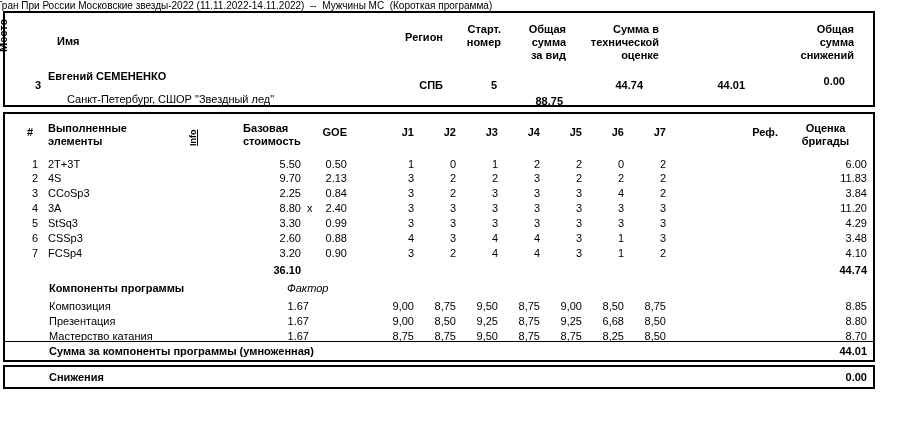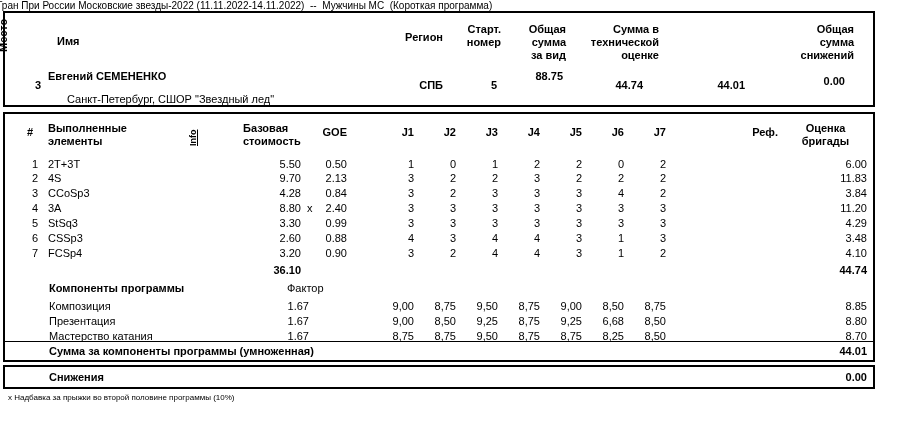--- a/index.html
+++ b/index.html
@@ -36,35 +36,35 @@
   .r-start{right:398px;top:23px;}
   .r-seg{right:333px;top:23px;}
   .r-tech{right:240px;top:23px;}
   .r-comp{right:130px;top:23px;}
   .r-dedh{right:45px;top:23px;}
   .s-place{right:858px;top:79px;}
   .s-name{left:48px;top:70px;}
   .s-club{left:67px;top:93px;}
   .s-region{right:456px;top:79px;}
   .s-start{right:402px;top:79px;}
-  .s-seg{right:336px;top:70px;}
+  .s-seg{right:336px;top:95px;}
   .s-tech{right:256px;top:79px;}
   .s-comp{right:154px;top:79px;}
   .s-ded{right:54px;top:75px;}
   .h-num{left:27px;top:126px;}
   .h-elements{left:48px;top:122px;}
   .h-info{left:198px;top:136px;font-size:9px;text-decoration:underline;}
   .h-base{left:243px;top:122px;}
   .h-goe{right:552px;top:126px;}
   .h-ref{right:121px;top:126px;margin-left:39px;}
   .h-panel{left:797px;top:122px;width:57px;text-align:center;}
   .t-base{right:598px;top:264px;}
   .t-panel{right:32px;top:264px;}
   .ch-title{left:49px;top:282px;}
-  .ch-factor{left:287px;top:282px;}
+  .ch-factor{left:287px;top:282px;font-style:italic;}
   .cs-label{left:49px;top:345px;}
   .cs-value{right:32px;top:345px;}
   .d-label{left:49px;top:371px;}
   .d-value{right:32px;top:371px;}
   .foot{left:8px;top:393px;font-size:8px;}
 </style>
 </head>
 <body>
 
 <div class="page" id="page">
@@ -116,21 +116,20 @@
   <span class="abs ch-factor">Фактор</span>
 
   <div class="sumline"></div>
   <span class="abs b cs-label">Сумма за компоненты программы (умноженная)</span>
   <span class="abs b cs-value">44.01</span>
 
   <div class="box box-ded"></div>
   <span class="abs b d-label">Снижения</span>
   <span class="abs b d-value">0.00</span>
 
-  <div class="abs foot">х Надбавка за прыжки во второй половине программы (10%)</div>
 <div class="row" style="top: 126px;">
       <span class="cell b c-j0">J1</span>
       <span class="cell b c-j1">J2</span>
       <span class="cell b c-j2">J3</span>
       <span class="cell b c-j3">J4</span>
       <span class="cell b c-j4">J5</span>
       <span class="cell b c-j5">J6</span>
       <span class="cell b c-j6">J7</span>
     </div>
     <div class="row" style="top: 158px;">
@@ -159,21 +158,21 @@
       <span class="cell c-j2">2</span>
       <span class="cell c-j3">3</span>
       <span class="cell c-j4">2</span>
       <span class="cell c-j5">2</span>
       <span class="cell c-j6">2</span>
       <span class="cell c-score">11.83</span>
     </div>
     <div class="row" style="top: 187px;">
       <span class="cell c-num">3</span>
       <span class="cell c-name">CCoSp3</span>
-      <span class="cell c-base">4.28</span>
+      <span class="cell c-base">2.25</span>
       <span class="cell c-credit"></span>
       <span class="cell c-goe">0.84</span>
       <span class="cell c-j0">3</span>
       <span class="cell c-j1">2</span>
       <span class="cell c-j2">3</span>
       <span class="cell c-j3">3</span>
       <span class="cell c-j4">3</span>
       <span class="cell c-j5">4</span>
       <span class="cell c-j6">2</span>
       <span class="cell c-score">3.84</span>

